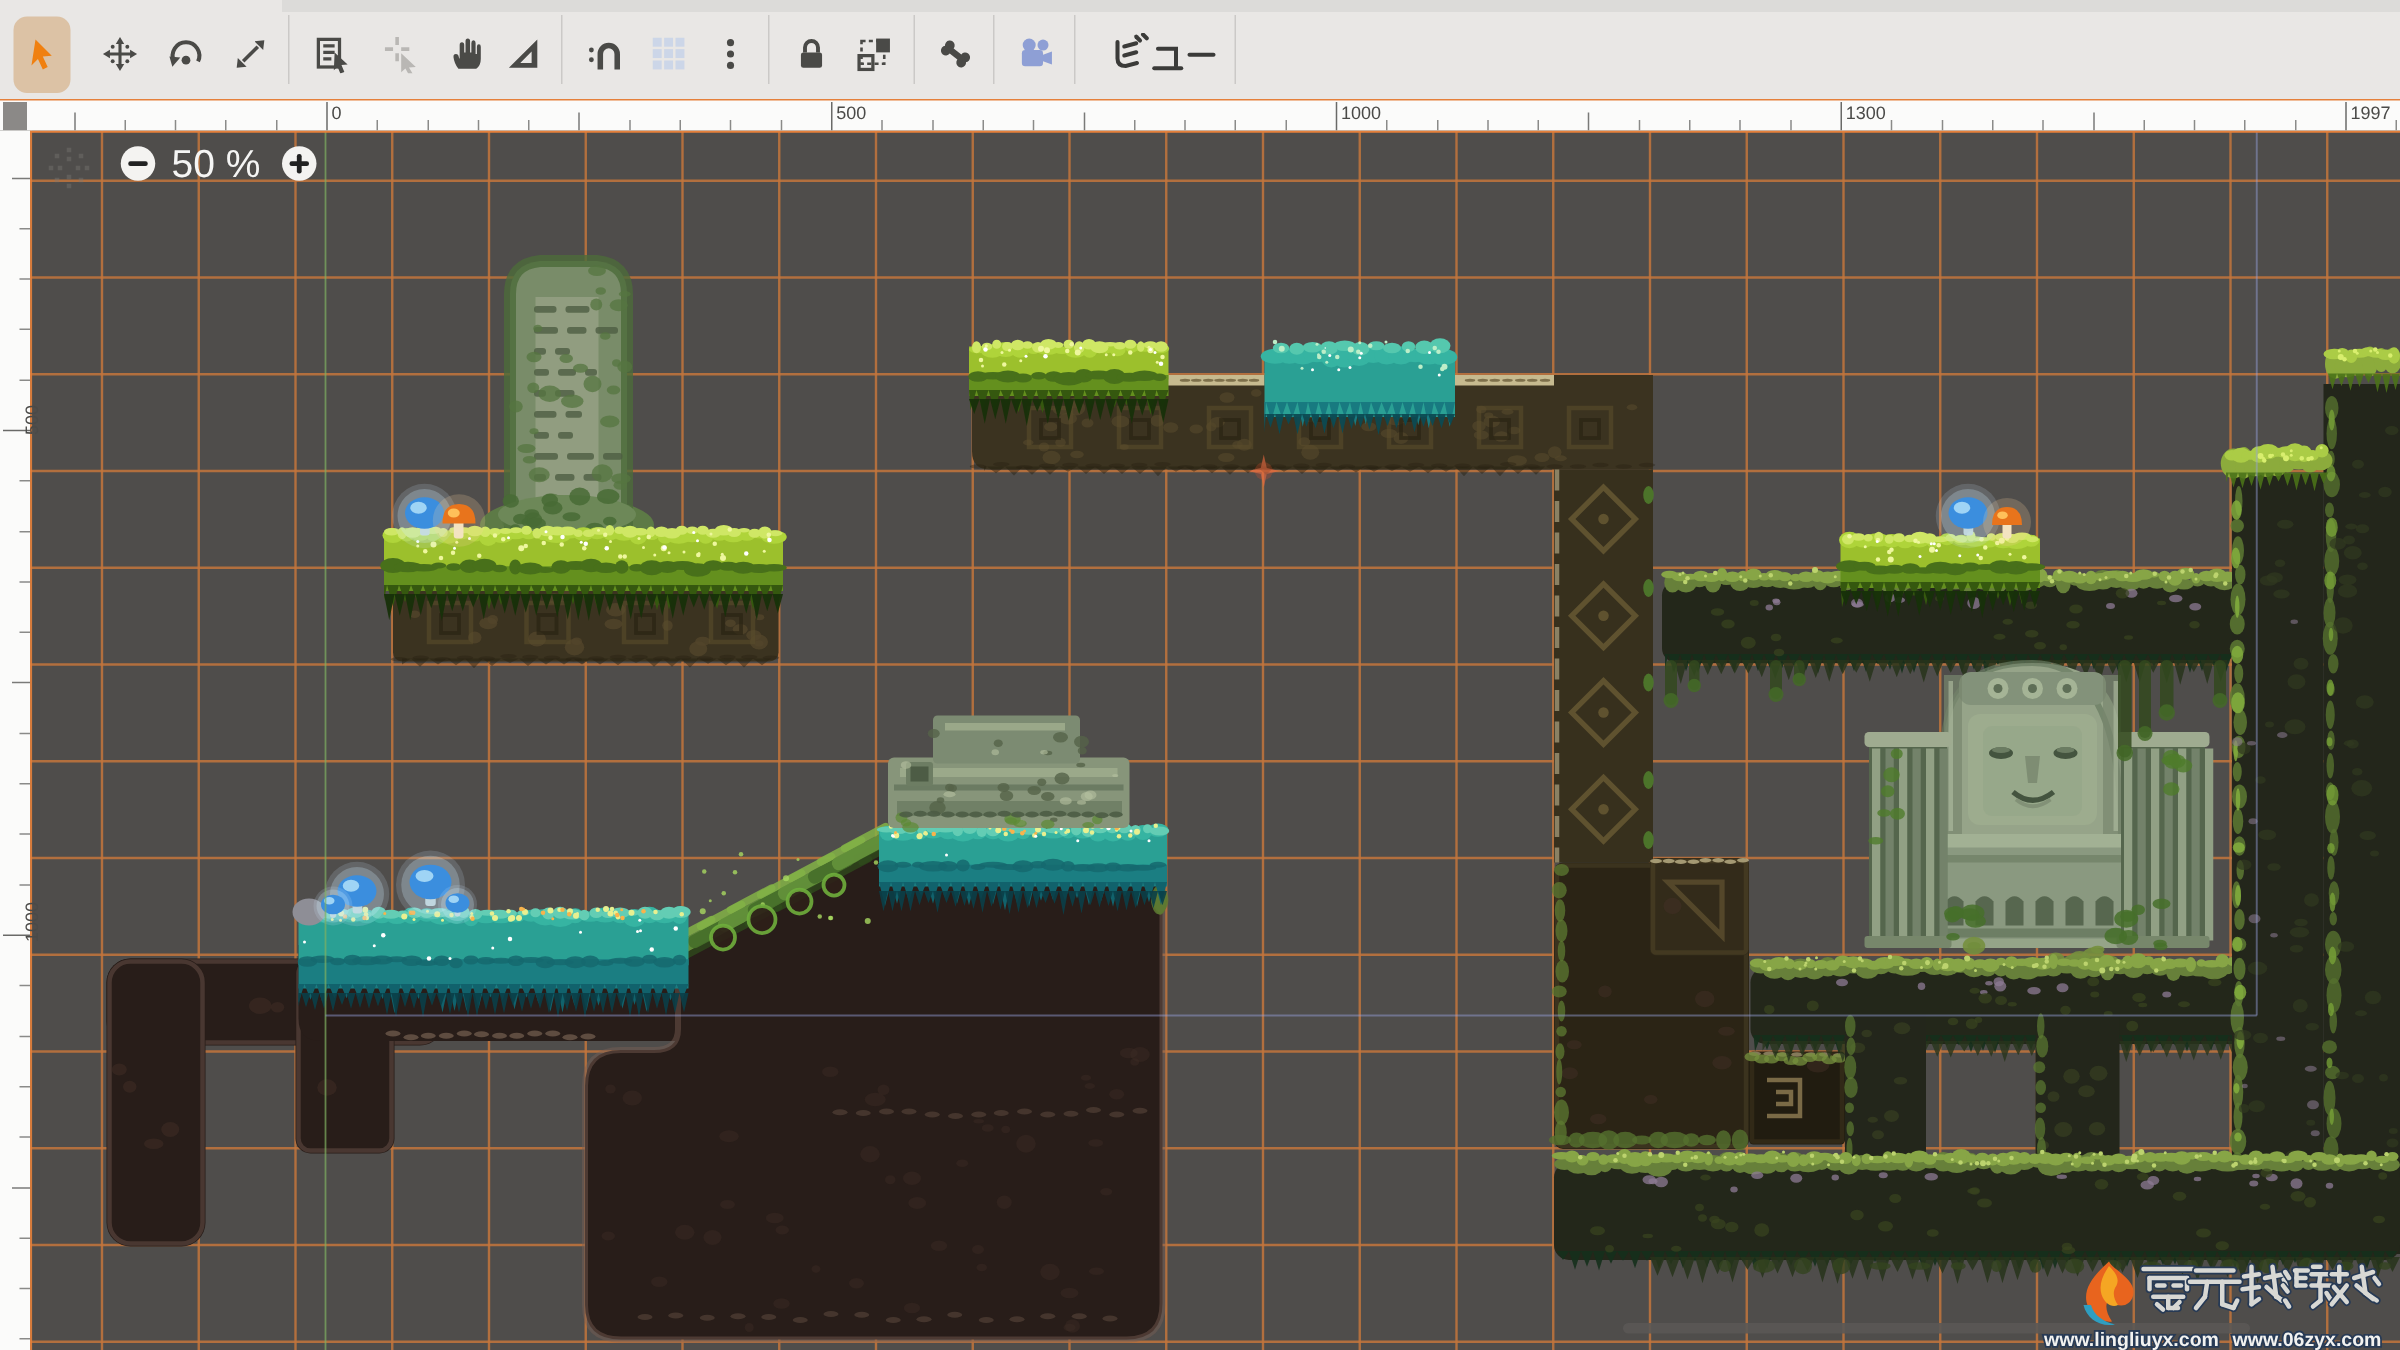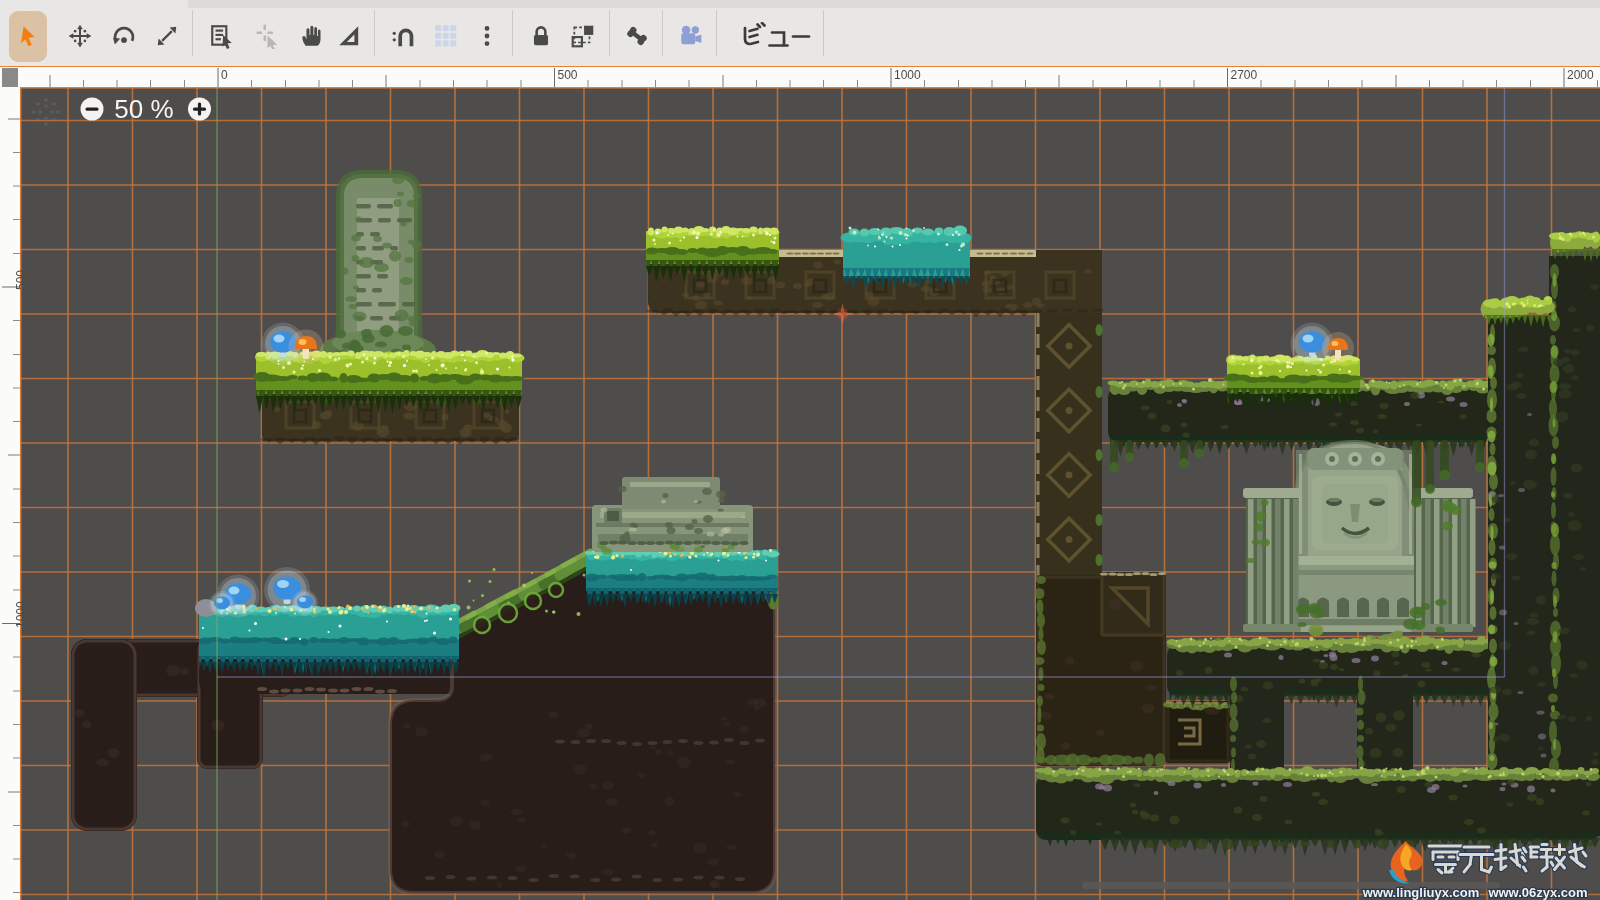--- a/index.html
+++ b/index.html
@@ -2611,22 +2611,22 @@
       <line x1="1429.5" y1="14" x2="1429.5" y2="21" stroke="#8a8a88" stroke-width="1"></line>
       <line x1="1463" y1="14" x2="1463" y2="21" stroke="#8a8a88" stroke-width="1"></line>
       <line x1="1496.5" y1="14" x2="1496.5" y2="21" stroke="#8a8a88" stroke-width="1"></line>
       <line x1="1530.5" y1="14" x2="1530.5" y2="21" stroke="#8a8a88" stroke-width="1"></line>
       <line x1="1564" y1="2" x2="1564" y2="21" stroke="#6a6a68" stroke-width="1"></line>
       <line x1="1597.5" y1="14" x2="1597.5" y2="21" stroke="#8a8a88" stroke-width="1"></line>
     </svg>
     <div class="rlab" style="left:221px;top:1px">0</div>
     <div class="rlab" style="left:557.5px;top:1px">500</div>
     <div class="rlab" style="left:894px;top:1px">1000</div>
-    <div class="rlab" style="left:1230.5px;top:1px">2700</div>
-    <div class="rlab" style="left:1567px;top:1px">2000</div>
+    <div class="rlab" style="left:1230.5px;top:1px">1300</div>
+    <div class="rlab" style="left:1567px;top:1px">1997</div>
   </div>
 <div id="corner"></div>
 <div id="vruler">
     <svg width="20" height="813" style="position:absolute;left:0;top:0">
       <line x1="8" y1="32" x2="20" y2="32" stroke="#7a7a78" stroke-width="1"></line>
       <line x1="13" y1="65.5" x2="20" y2="65.5" stroke="#8a8a88" stroke-width="1"></line>
       <line x1="13" y1="99" x2="20" y2="99" stroke="#8a8a88" stroke-width="1"></line>
       <line x1="13" y1="132.5" x2="20" y2="132.5" stroke="#8a8a88" stroke-width="1"></line>
       <line x1="13" y1="166.5" x2="20" y2="166.5" stroke="#8a8a88" stroke-width="1"></line>
       <line x1="2" y1="200" x2="20" y2="200" stroke="#6a6a68" stroke-width="1"></line>

